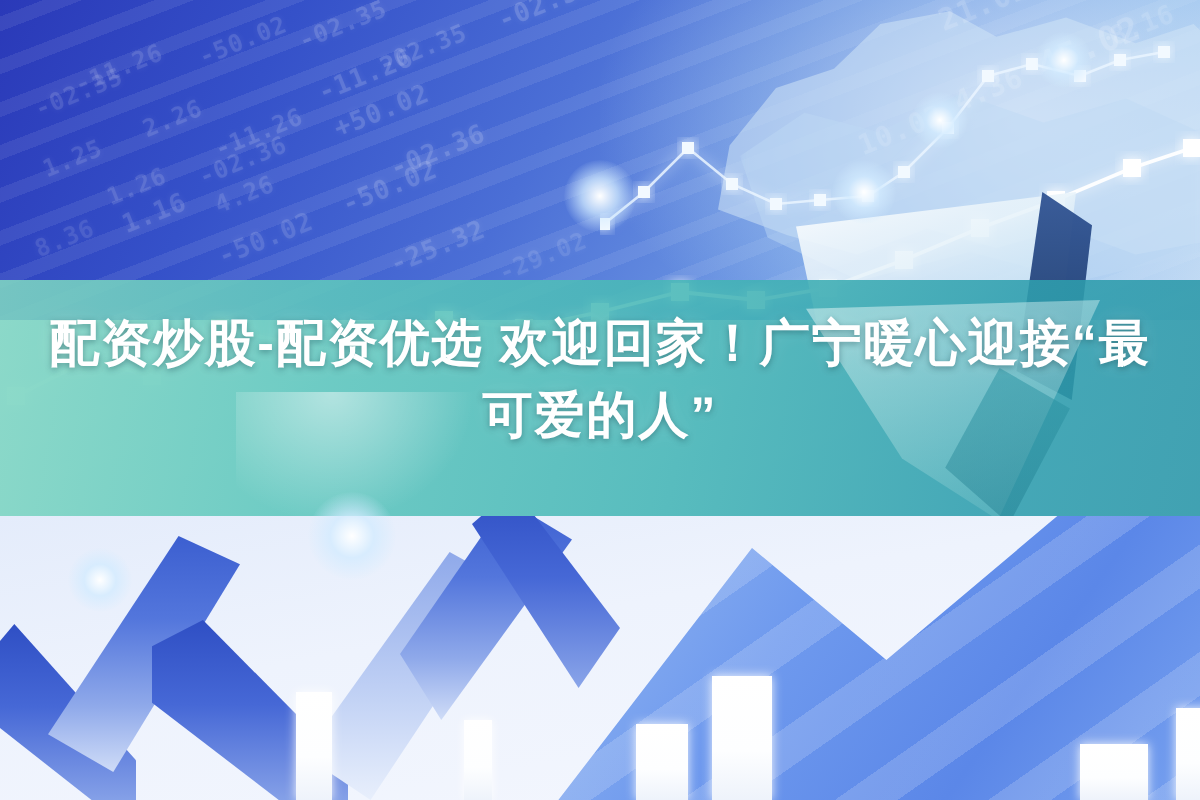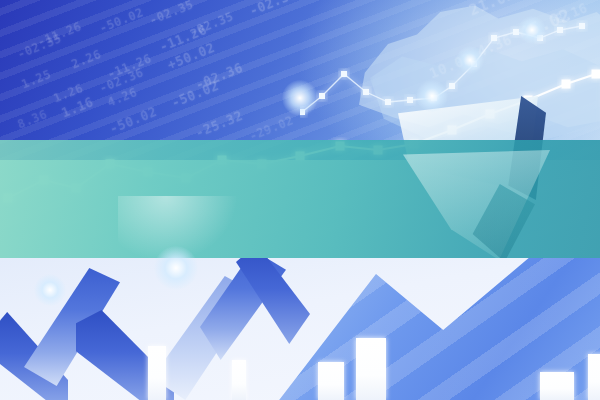--- a/index.html
+++ b/index.html
@@ -277,14 +277,18 @@
 
   <div id="glow-layer">
       <div class="glowdot" style="left: 282px; top: 80px; width: 36px; height: 36px;"></div>
       <div class="glowdot" style="left: 416px; top: 80px; width: 32px; height: 32px;"></div>
       <div class="glowdot" style="left: 456px; top: 46px; width: 28px; height: 28px;"></div>
       <div class="glowdot" style="left: 518px; top: 16px; width: 28px; height: 28px;"></div>
       <div class="glowdot" style="left: 34px; top: 274px; width: 32px; height: 32px;"></div>
       <div class="glowdot" style="left: 154px; top: 246px; width: 44px; height: 44px;"></div>
     </div>
 
+  <div id="title-block">
+    <div class="tline">配资炒股-配资优选 欢迎回家！广宁暖心迎接“最</div>
+    <div class="tline">可爱的人”</div>
+  </div>
 
 </div>
 
 </body></html>

